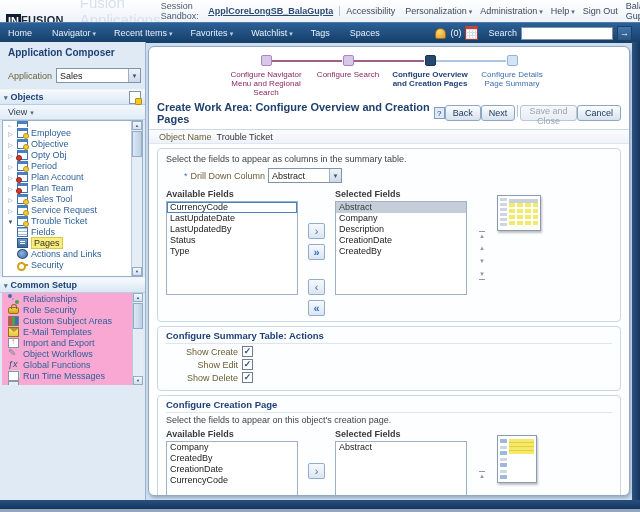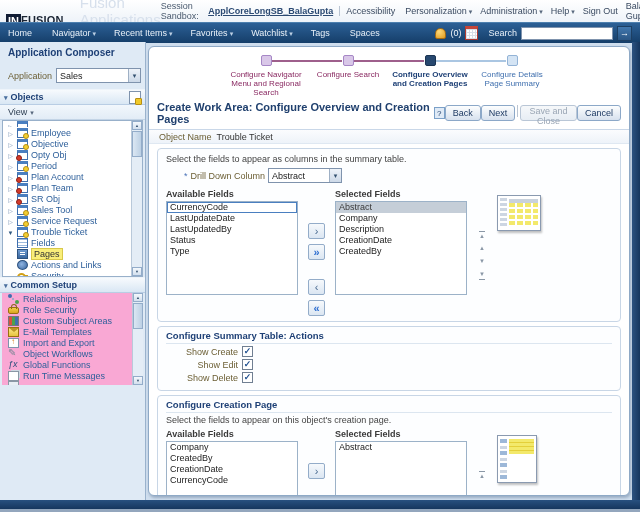--- a/index.html
+++ b/index.html
@@ -363,25 +363,20 @@
             <span class="ic custom-object-icon"></span>
             <span class="tlabel">Plan Account</span>
           </div>
 
           <div class="tree-row">
             <span class="expander collapsed"></span>
             <span class="ic custom-object-icon"></span>
             <span class="tlabel">Plan Team</span>
           </div>
 
-          <div class="tree-row">
-            <span class="expander collapsed"></span>
-            <span class="ic custom-object-icon"></span>
-            <span class="tlabel">SR Obj</span>
-          </div>
 
           <div class="tree-row">
             <span class="expander collapsed"></span>
             <span class="ic standard-object-icon"></span>
             <span class="tlabel">Sales Tool</span>
           </div>
 
           <div class="tree-row">
             <span class="expander collapsed"></span>
             <span class="ic standard-object-icon"></span>

